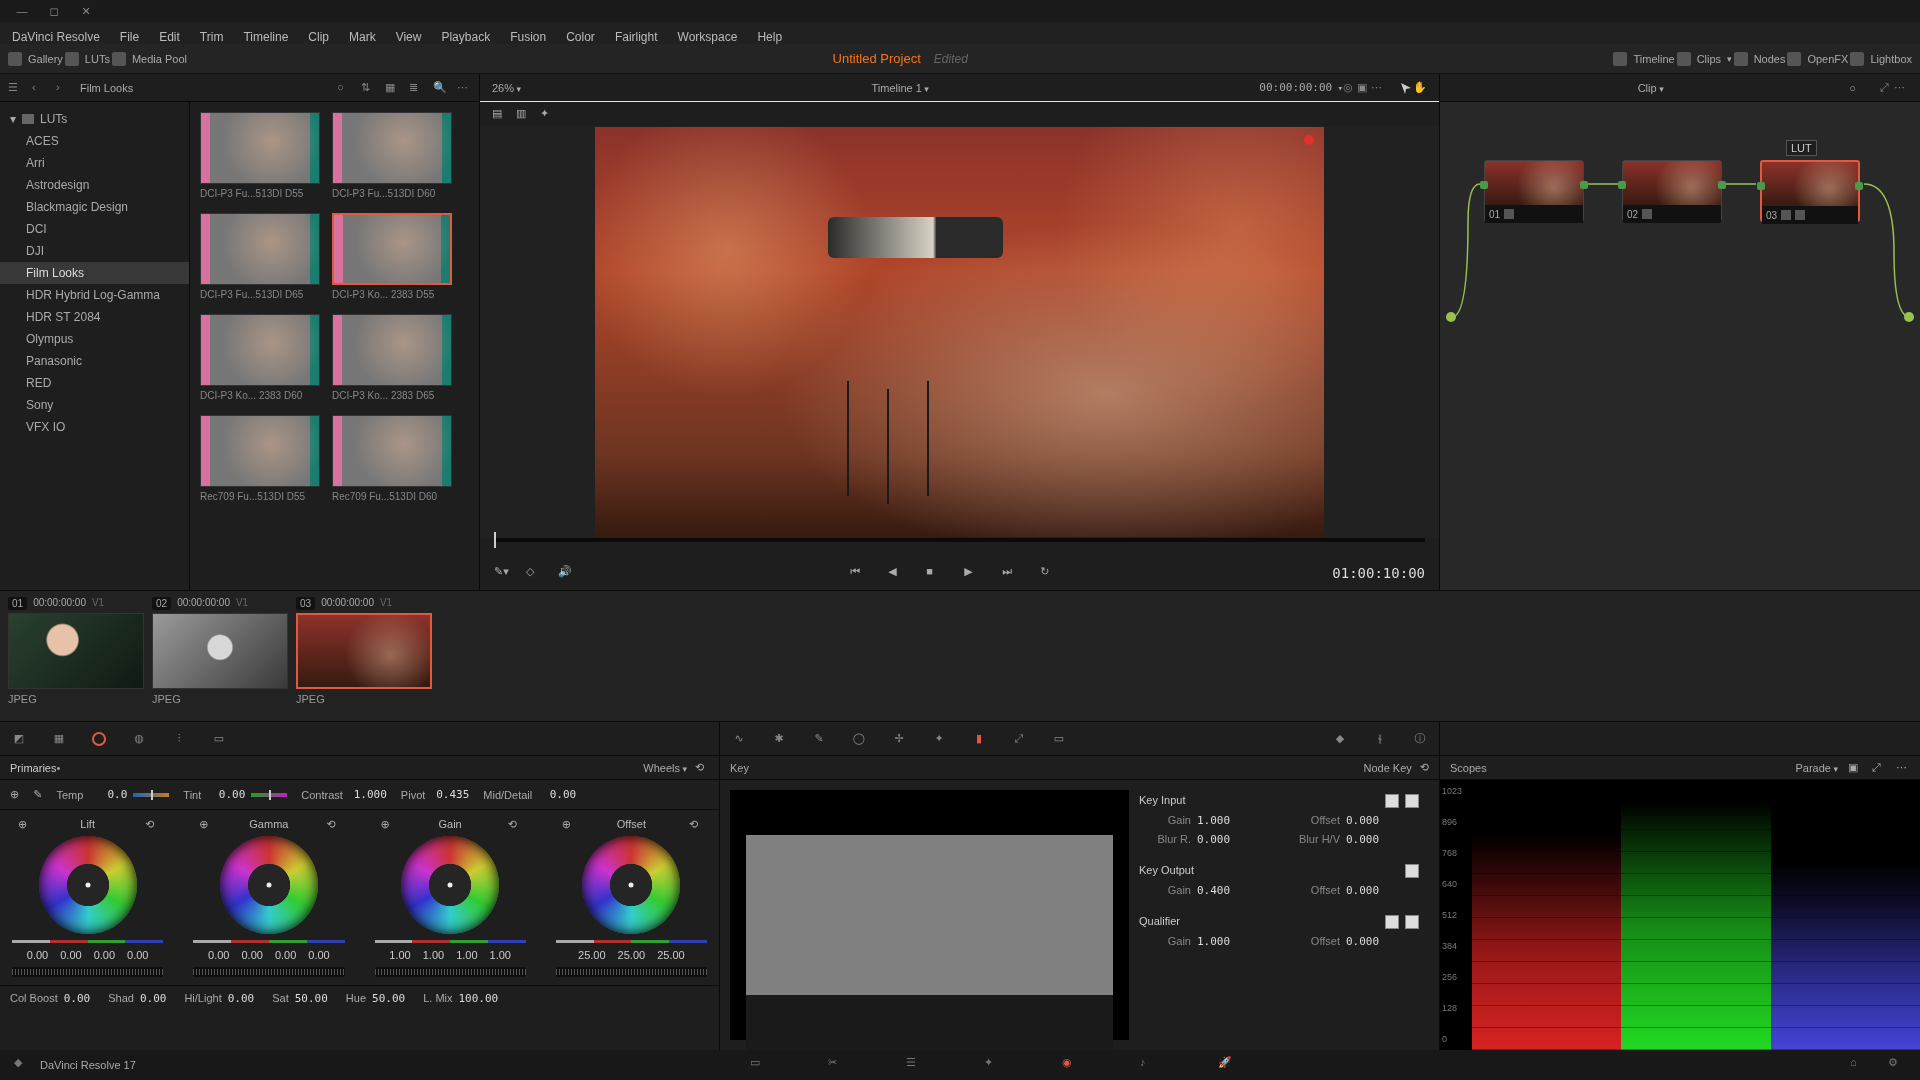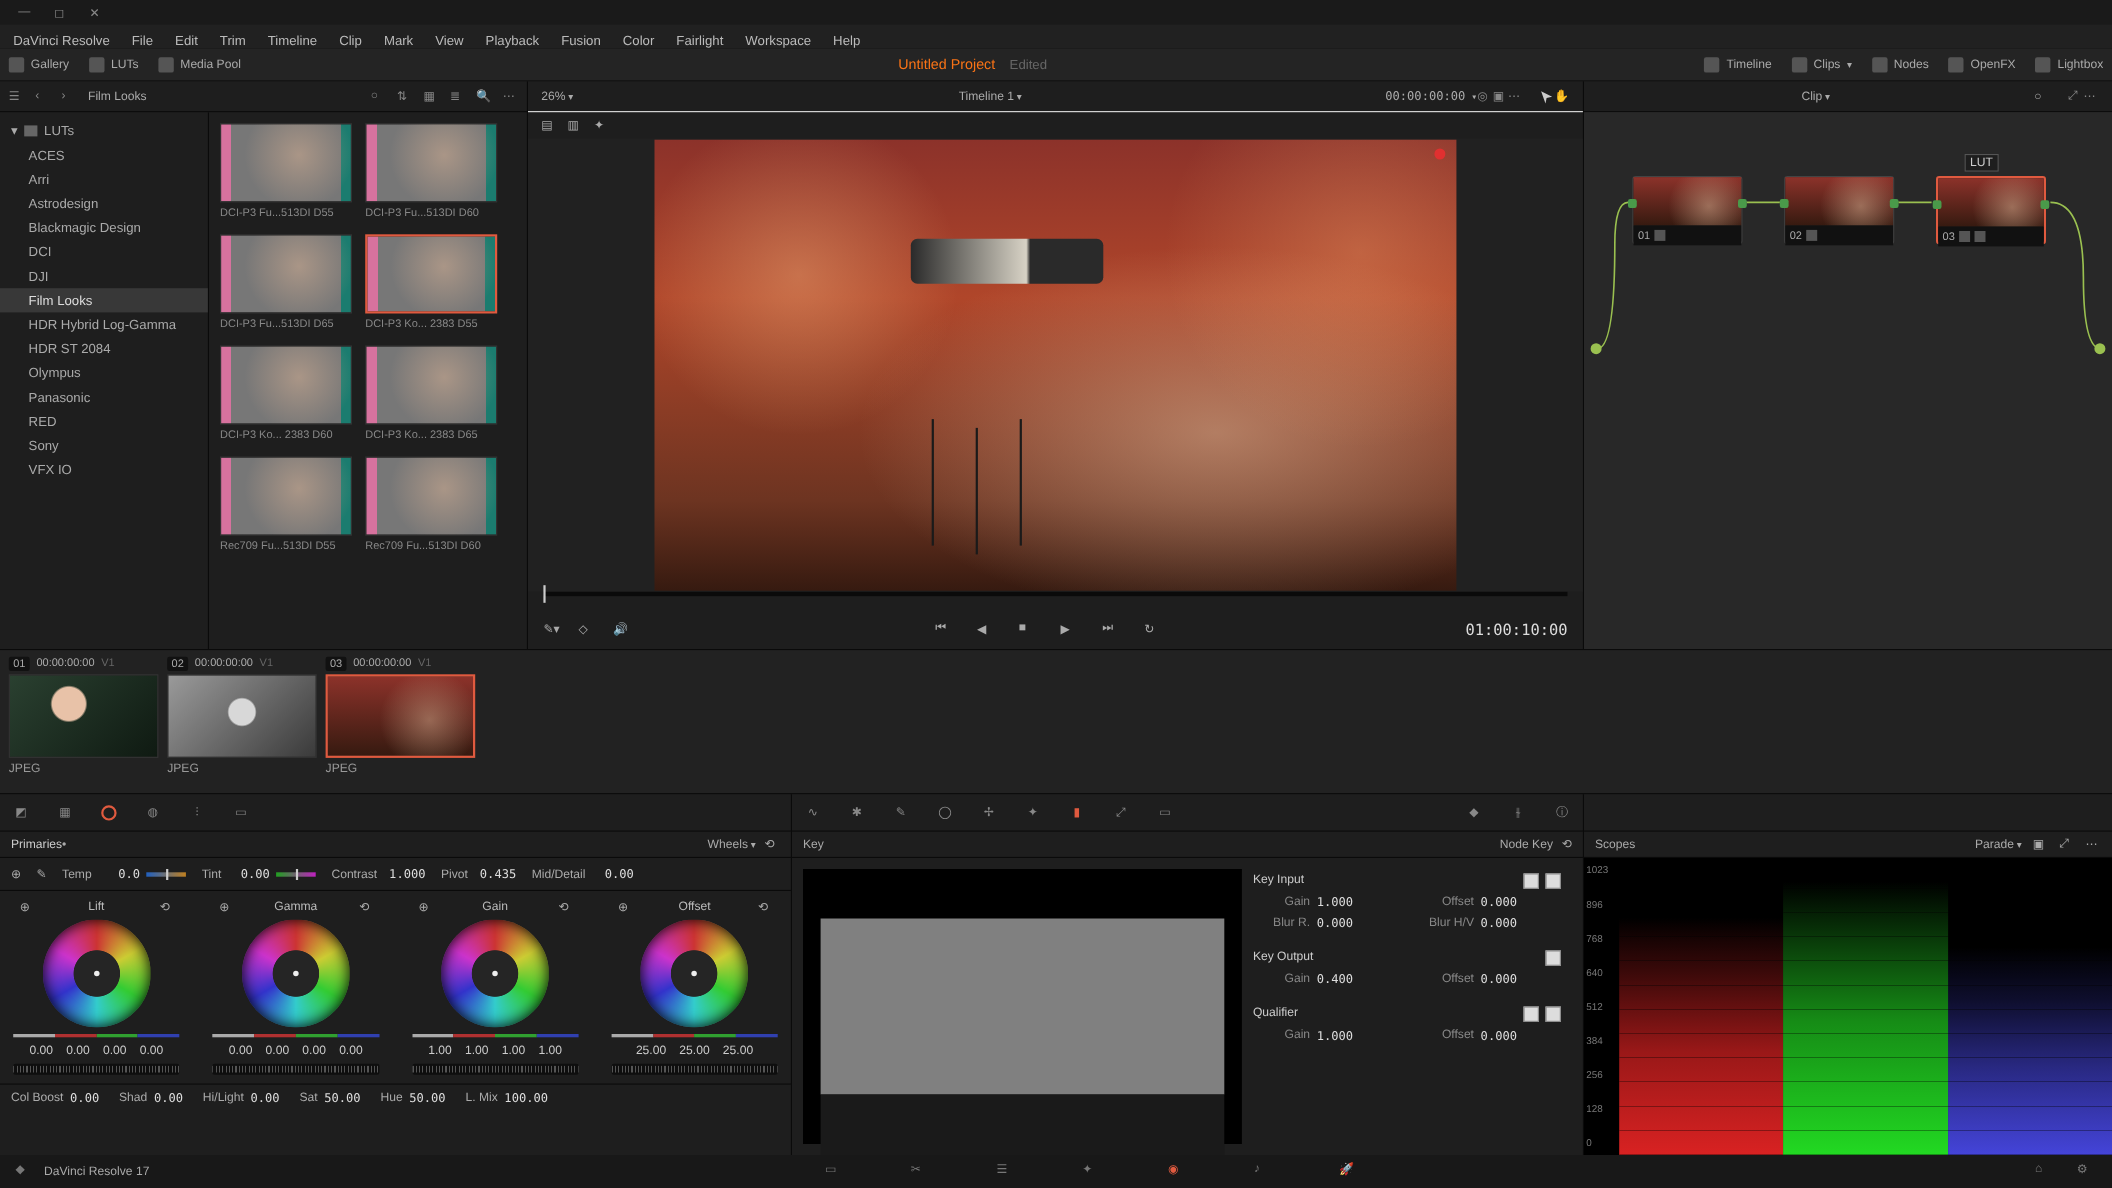--- a/index.html
+++ b/index.html
@@ -9,26 +9,26 @@
 .titlebar { height: 22px; background: #1a1a1a; display: flex; align-items: center; padding: 0 6px; }
 .titlebar .title { flex: 1; font-size: 11px; color: #888; }
 .titlebar .win-btn { width: 32px; text-align: center; cursor: pointer; color: #888; }
 
 
 .menubar { height: 22px; background: #212121; display: flex; align-items: flex-end; padding: 0 4px; gap: 4px; }
 .menubar .item { padding: 0 8px; font-size: 12px; color: #bbb; cursor: pointer; }
 
 
 .toptool { height: 30px; background: #242424; display: flex; align-items: center; padding: 0 8px; border-bottom: 1px solid #101010; }
-.toptool .left, .toptool .right { display: flex; align-items: flex-end; gap: 18px; }
+.toptool .left, .toptool .right { display: flex; align-items: flex-end; gap: 2px; }
 .toptool .center { flex: 1; text-align: center; }
 .toptool .btn { display: flex; align-items: center; gap: 6px; cursor: pointer; color: #aaa; }
 .toptool .ic { width: 14px; height: 14px; background: #555; display: inline-block; border-radius: 2px; }
 .proj-title { color: #f97316; font-size: 13px; }
-.edited { color: #666; font-size: 12px; margin-left: 10px; }
+.edited { color: #666; font-size: 12px; margin-left: 10px; font-style: italic; }
 
 
 .main { display: grid; grid-template-columns: 480px 1fr 480px; grid-template-rows: 516px 132px 1fr; height: calc(1080px - 22px - 22px - 30px - 30px); }
 
 
 .luts-panel { background: #1e1e1e; border-right: 1px solid #0a0a0a; display: flex; flex-direction: column; }
 .luts-head { height: 28px; display: flex; align-items: center; padding: 0 8px; border-bottom: 1px solid #0a0a0a; gap: 10px; }
 .luts-head .label { flex: 1; }
 .luts-head .ic { width: 14px; height: 14px; display: inline-block; cursor: pointer; color: #888; }
 .luts-body { flex: 1; display: flex; overflow: hidden; }

